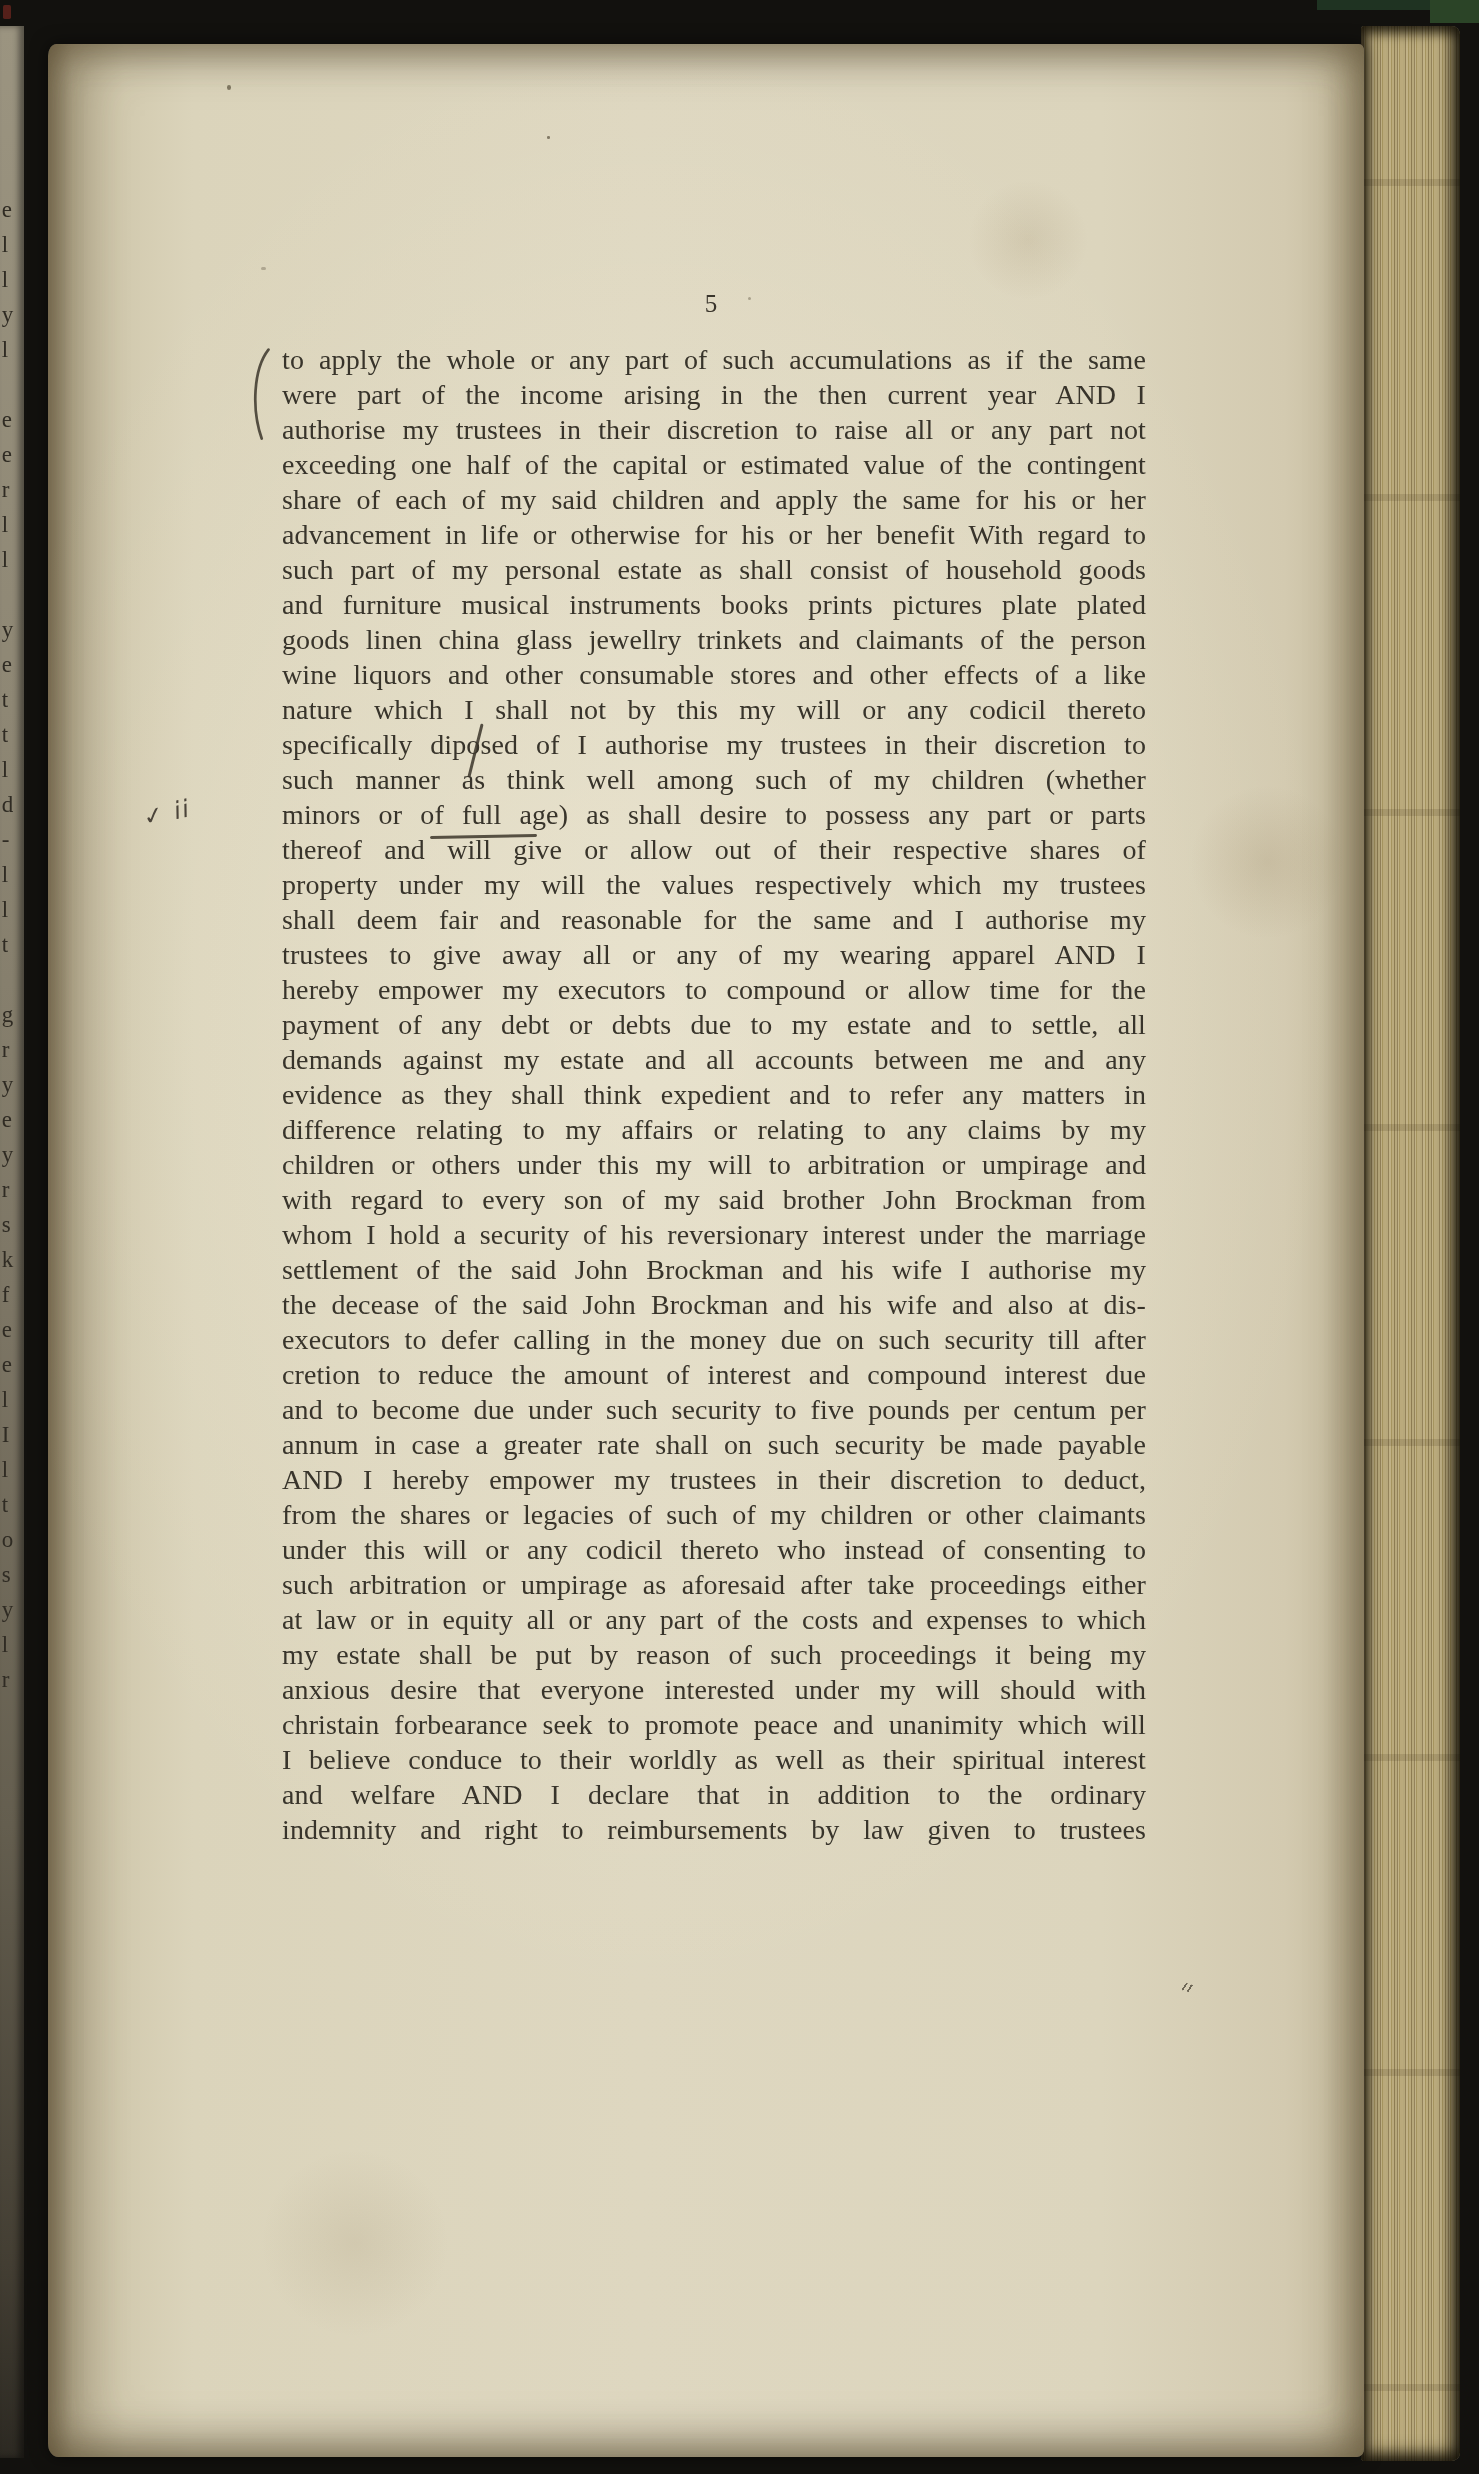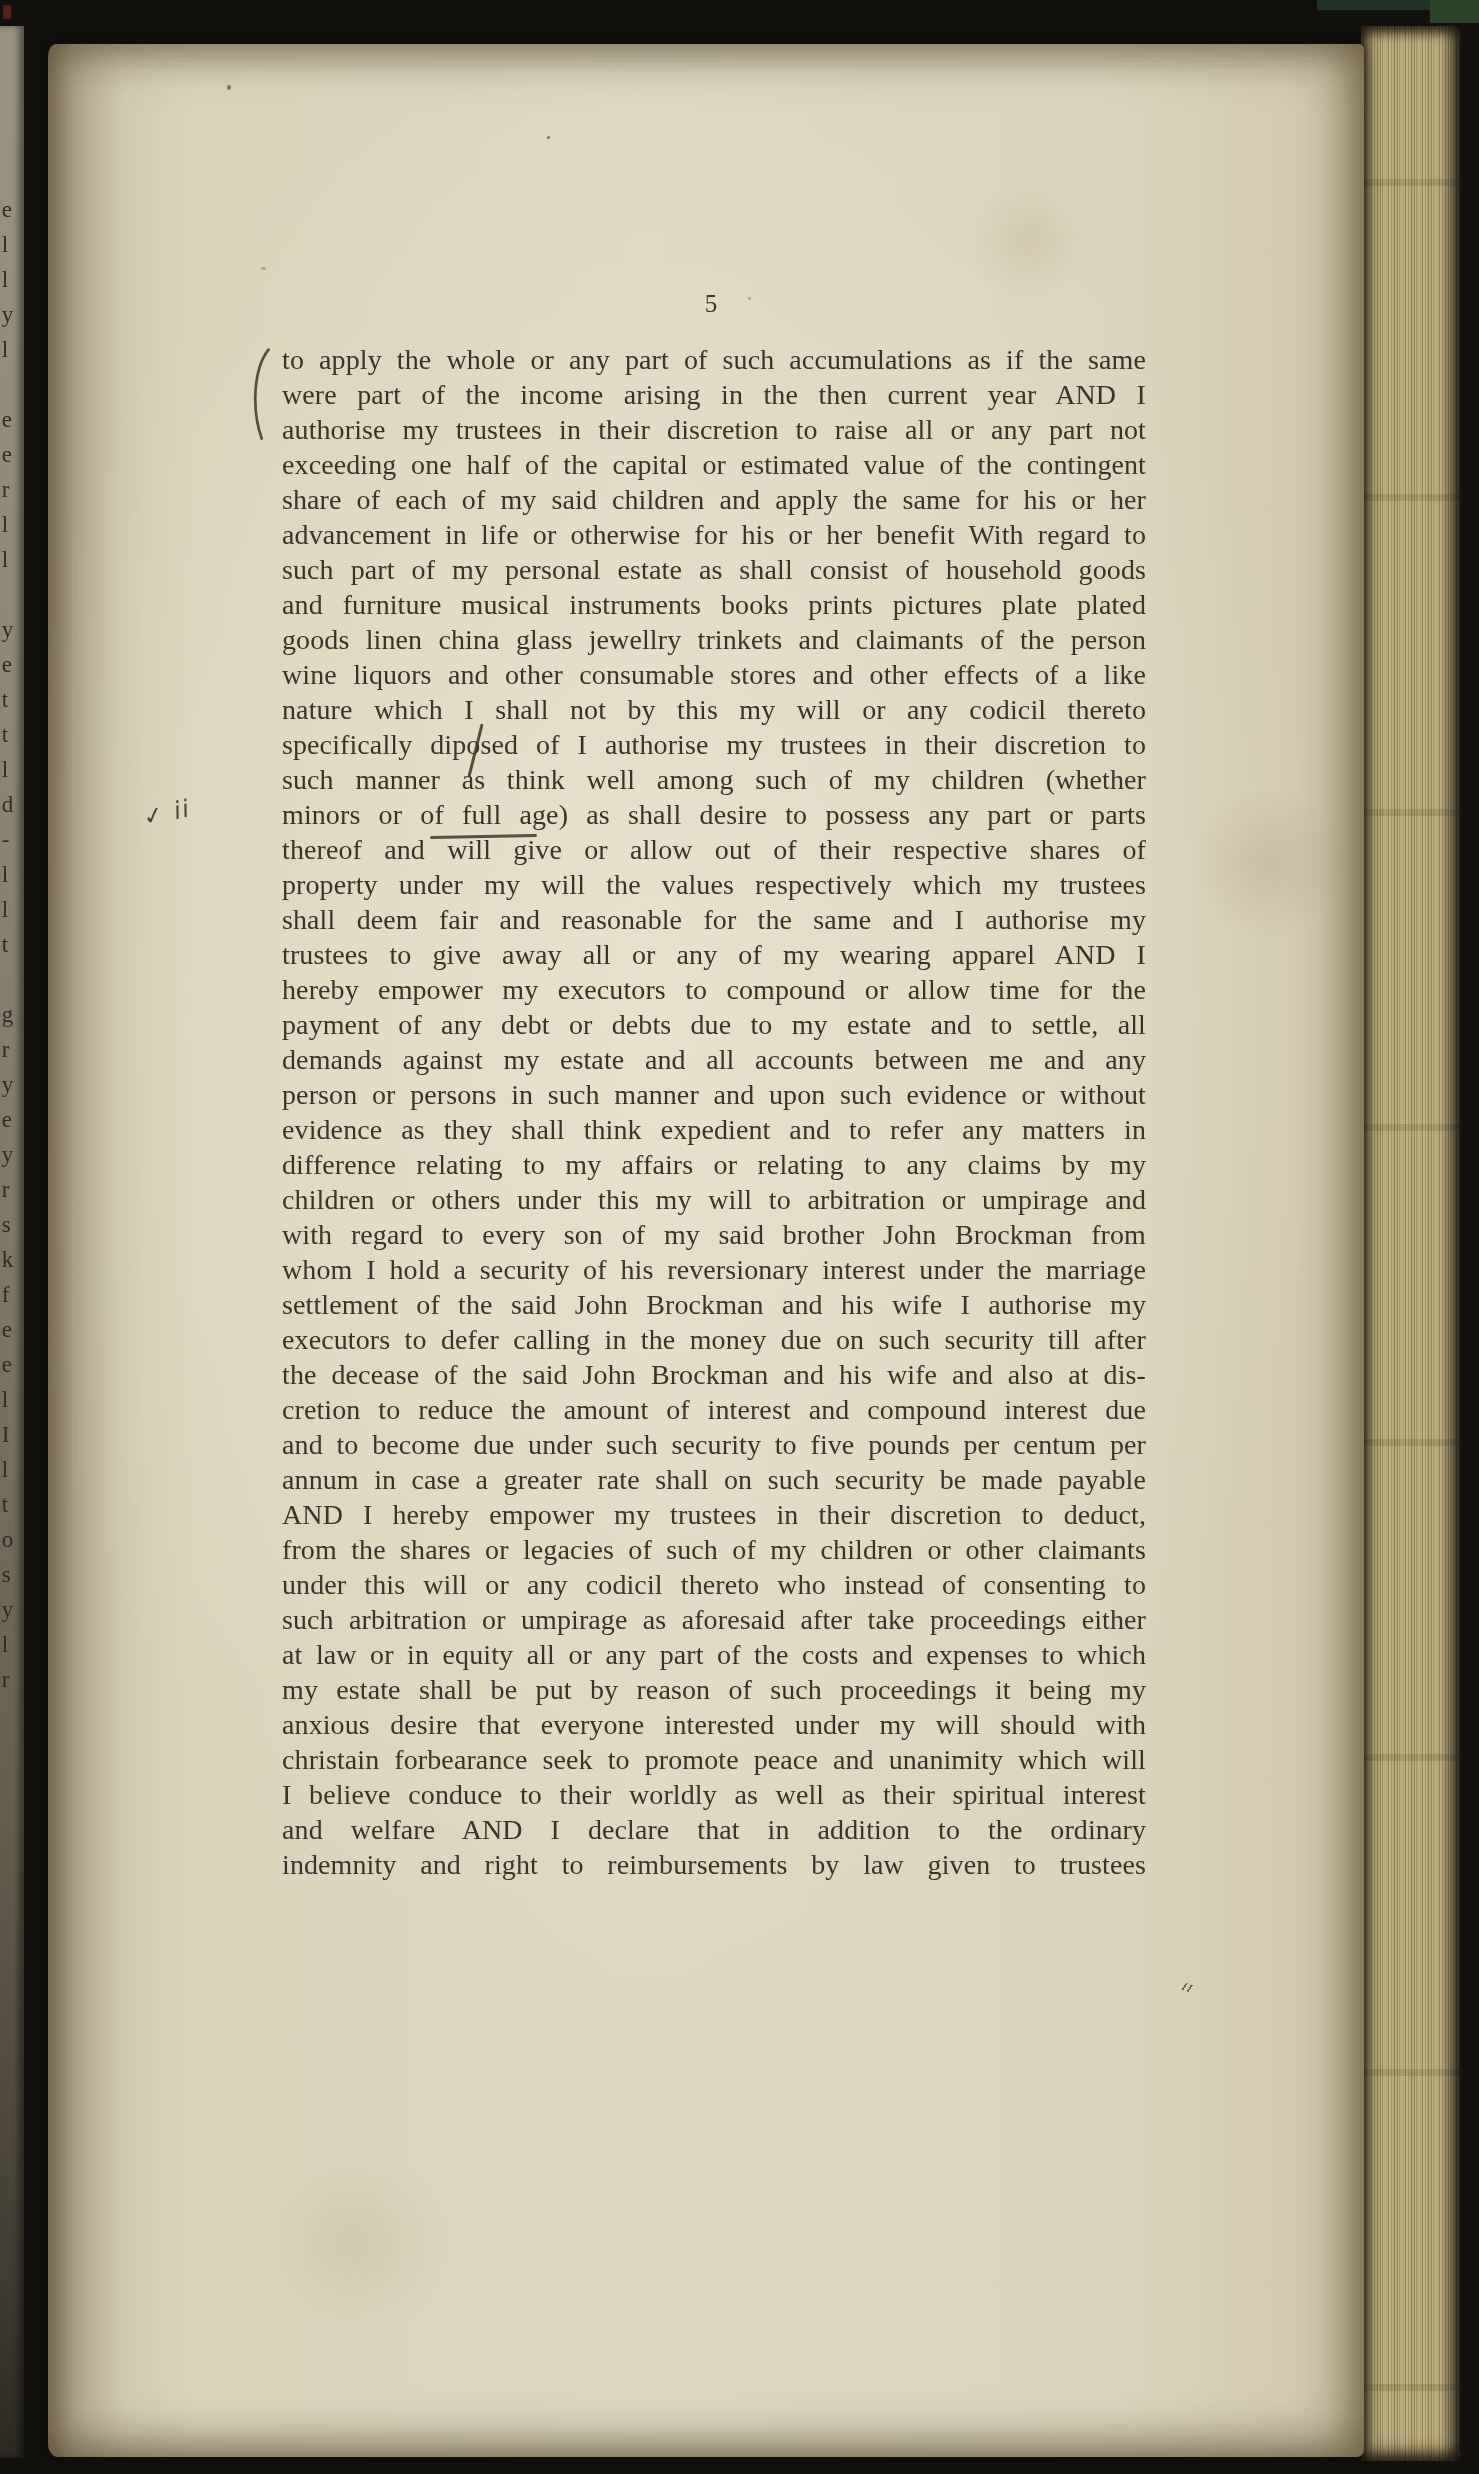--- a/index.html
+++ b/index.html
@@ -156,29 +156,28 @@
         <div class="text-line">specifically diposed of I authorise my trustees in their discretion to</div>
         <div class="text-line">such manner as think well among such of my children (whether</div>
         <div class="text-line">minors or of full age) as shall desire to possess any part or parts</div>
         <div class="text-line">thereof and will give or allow out of their respective shares of</div>
         <div class="text-line">property under my will the values respectively which my trustees</div>
         <div class="text-line">shall deem fair and reasonable for the same and I authorise my</div>
         <div class="text-line">trustees to give away all or any of my wearing apparel AND I</div>
         <div class="text-line">hereby empower my executors to compound or allow time for the</div>
         <div class="text-line">payment of any debt or debts due to my estate and to settle, all</div>
         <div class="text-line">demands against my estate and all accounts between me and any</div>
-        <div class="text-line">person or persons in such manner and upon such evidence or without</div>
         <div class="text-line">evidence as they shall think expedient and to refer any matters in</div>
         <div class="text-line">difference relating to my affairs or relating to any claims by my</div>
         <div class="text-line">children or others under this my will to arbitration or umpirage and</div>
         <div class="text-line">with regard to every son of my said brother John Brockman from</div>
         <div class="text-line">whom I hold a security of his reversionary interest under the marriage</div>
         <div class="text-line">settlement of the said John Brockman and his wife I authorise my</div>
+        <div class="text-line">the decease of the said John Brockman and his wife and also at dis-</div>
         <div class="text-line">executors to defer calling in the money due on such security till after</div>
-        <div class="text-line">the decease of the said John Brockman and his wife and also at dis-</div>
         <div class="text-line">cretion to reduce the amount of interest and compound interest due</div>
         <div class="text-line">and to become due under such security to five pounds per centum per</div>
         <div class="text-line">annum in case a greater rate shall on such security be made payable</div>
         <div class="text-line">AND I hereby empower my trustees in their discretion to deduct,</div>
         <div class="text-line">from the shares or legacies of such of my children or other claimants</div>
         <div class="text-line">under this will or any codicil thereto who instead of consenting to</div>
         <div class="text-line">such arbitration or umpirage as aforesaid after take proceedings either</div>
         <div class="text-line">at law or in equity all or any part of the costs and expenses to which</div>
         <div class="text-line">my estate shall be put by reason of such proceedings it being my</div>
         <div class="text-line">anxious desire that everyone interested under my will should with</div>

